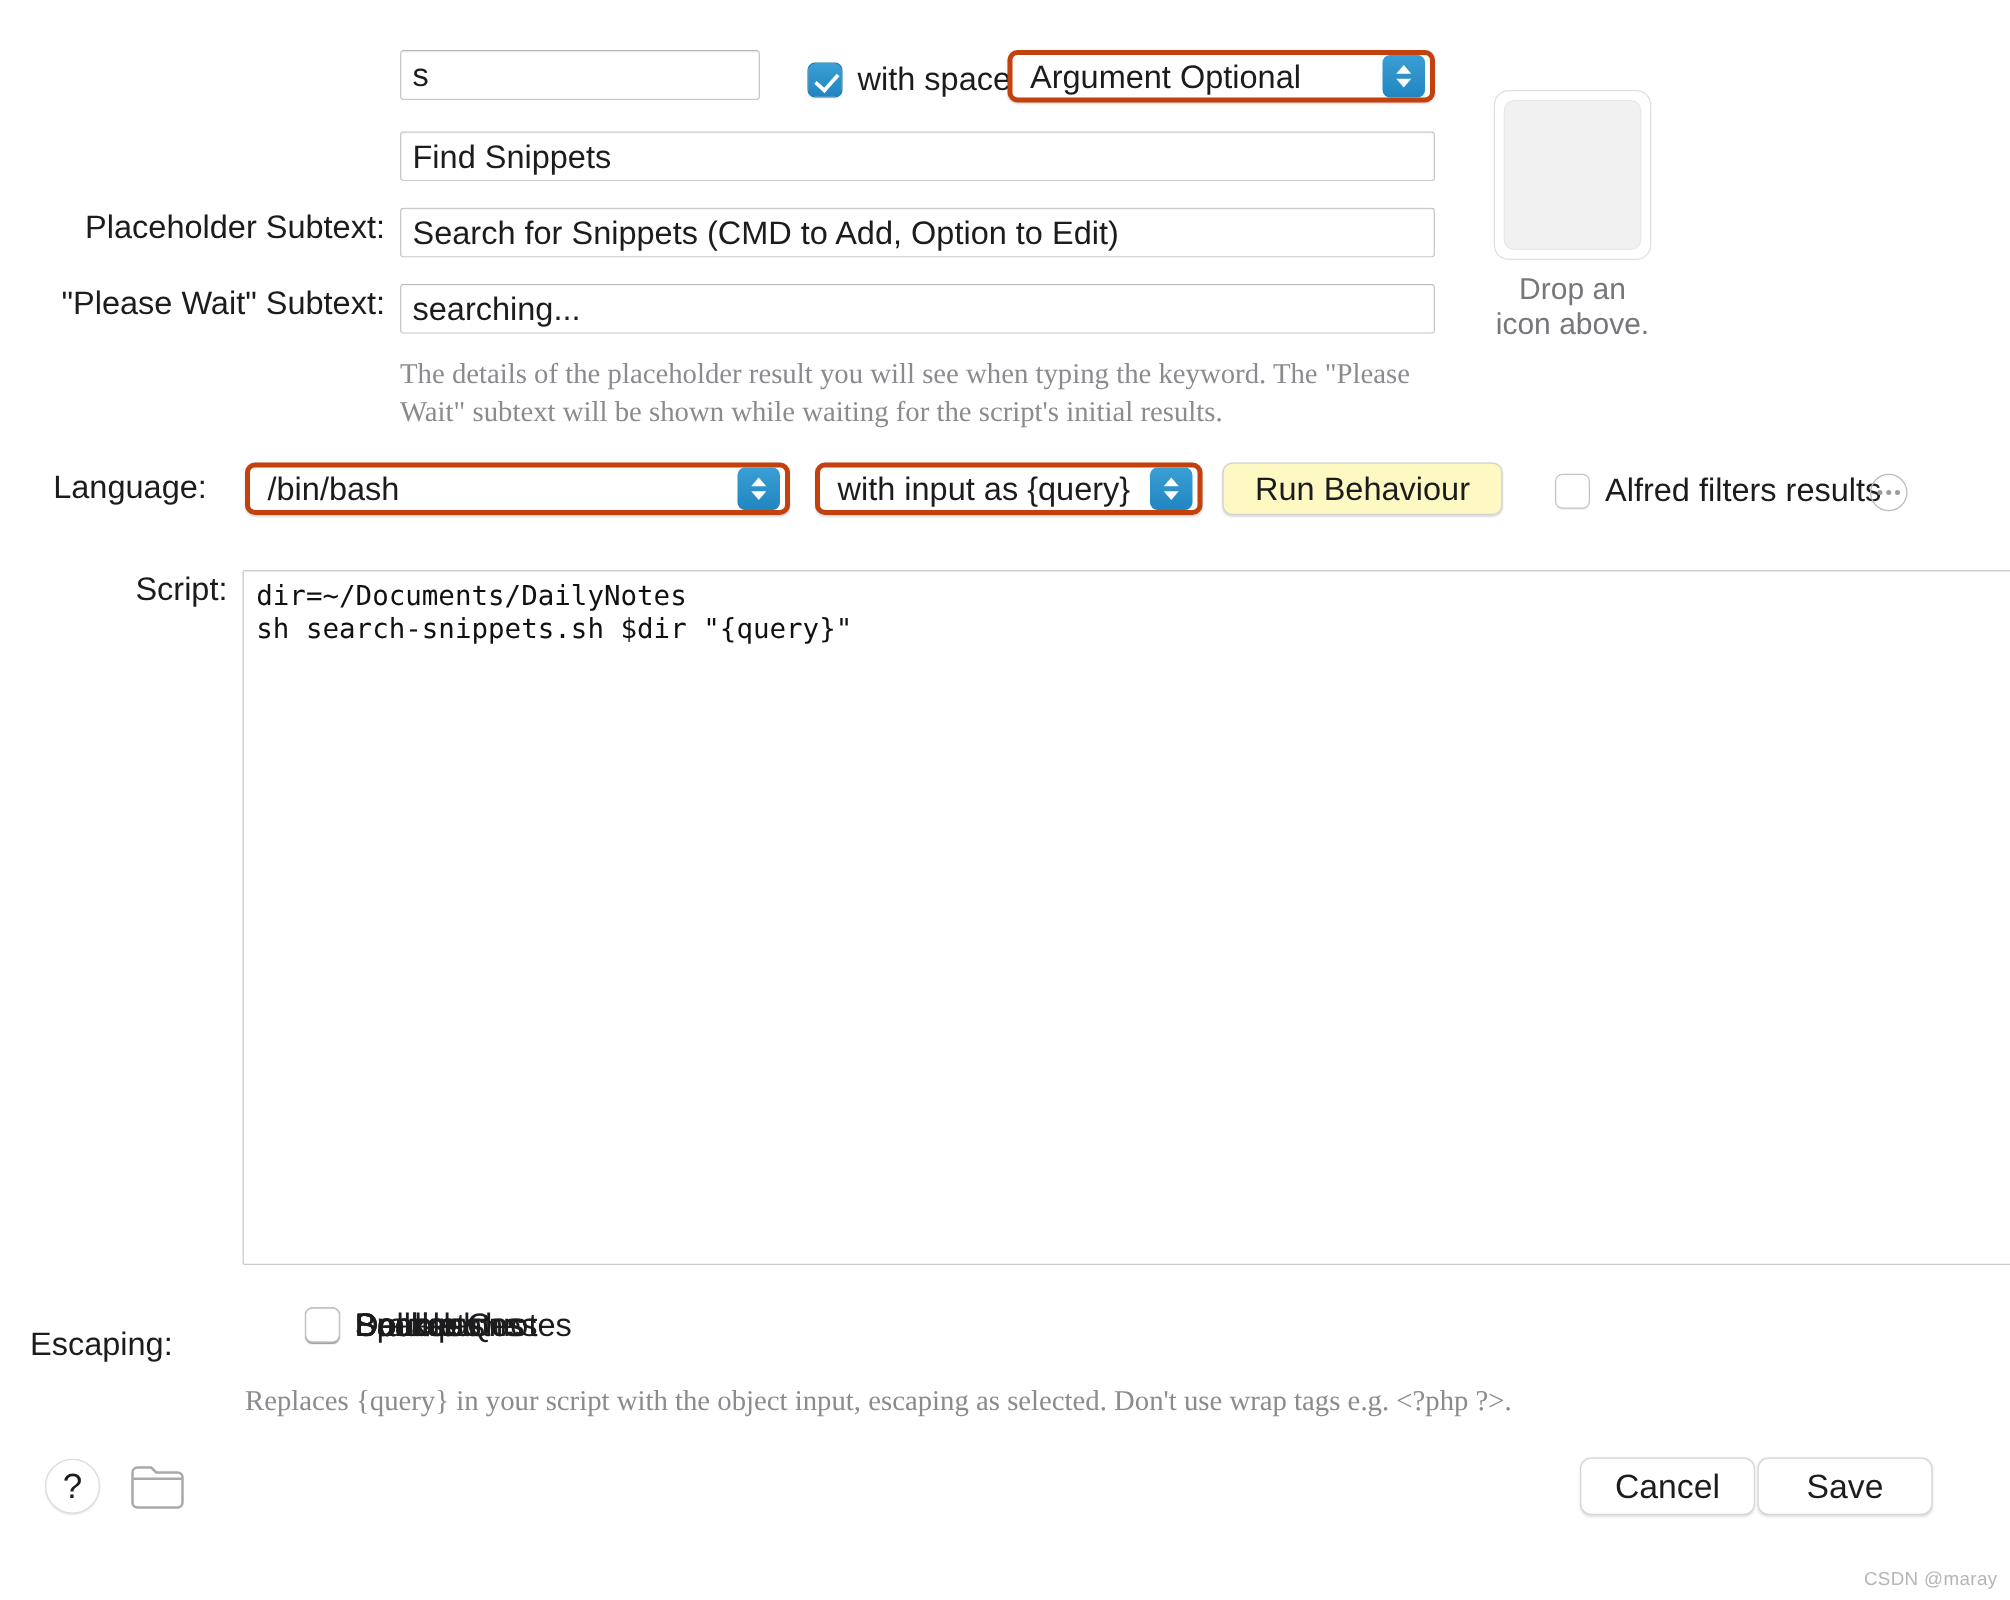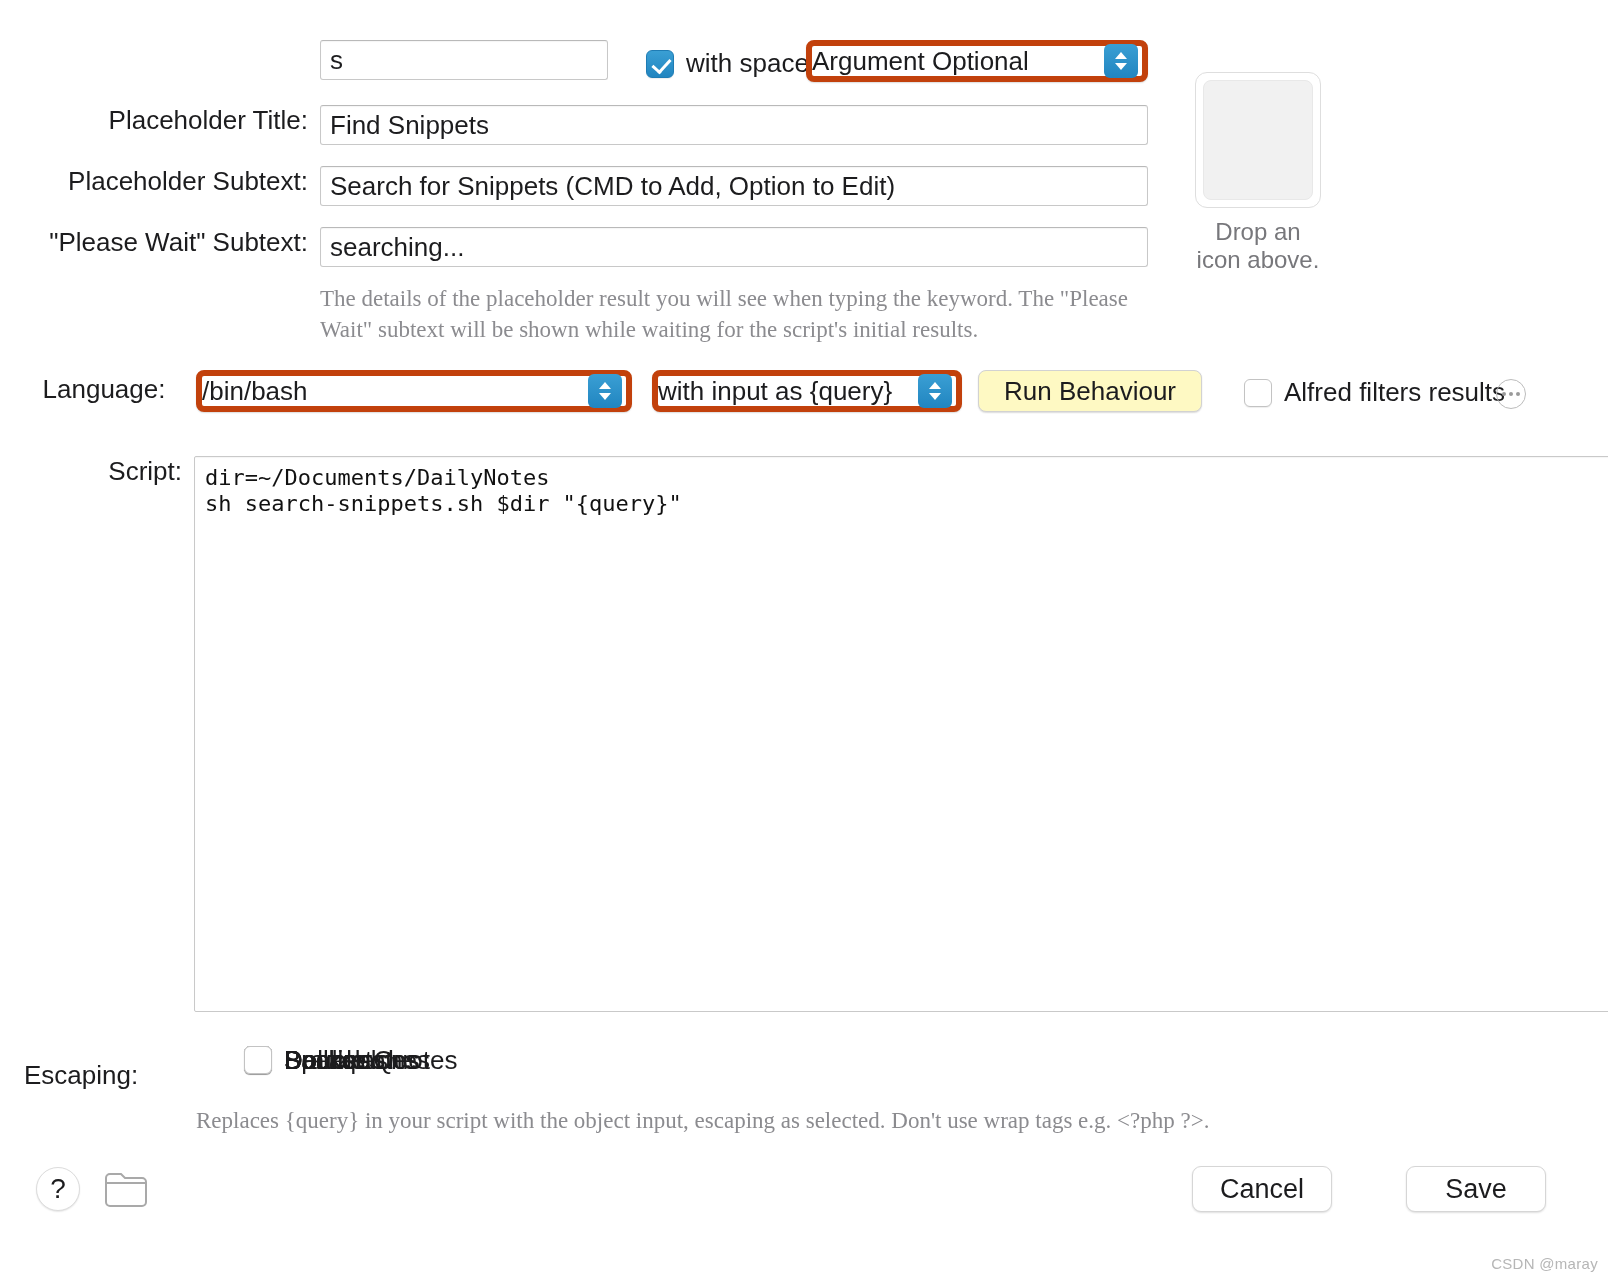--- a/index.html
+++ b/index.html
@@ -42,26 +42,27 @@
     padding: 0 9px;
     line-height: 38px;
     outline: none;
     box-shadow: inset 0 1px 1px rgba(0,0,0,0.045);
   }
 
   
   .popup {
     position: relative;
     height: 42px;
-    border: 6px solid #c2410c;
+    border: 4px solid #c2410c;
     border-radius: 8px;
     background: #ffffff;
     box-shadow: 0 1px 1.5px rgba(0,0,0,0.14);
     display: flex;
     align-items: center;
+    padding-left: 14px;
     padding-right: 52px;
     font-size: 26px;
     color: #1c1c1e;
     white-space: nowrap;
   }
   .popup-arrows {
     position: absolute;
     right: 4px;
     top: 50%;
     transform: translateY(-50%);
@@ -237,23 +238,20 @@
   <div class="popup" style="position:absolute; left:806px; top:40px; width:342px;">
     <span>Argument Optional</span>
     <span class="popup-arrows">
       <svg width="20" height="24" viewBox="0 0 20 24" aria-hidden="true">
         <path d="M10 3 L16 10 L4 10 Z" fill="#ffffff"></path>
         <path d="M10 21 L4 14 L16 14 Z" fill="#ffffff"></path>
       </svg>
     </span>
   </div>
 
-  <div class="row" style="left:0; top:105px; width:308px; justify-content:flex-end;">
-    <span class="field-label">Placeholder Title:</span>
-  </div>
   <input class="text-field" type="text" style="position: absolute; left: 320px; top: 105px; width: 828px;" value="Find Snippets" placeholder="Placeholder Title">
 
   <div class="row" style="left:0; top:166px; width:308px; justify-content:flex-end;">
     <span class="field-label">Placeholder Subtext:</span>
   </div>
   <input class="text-field" type="text" style="position: absolute; left: 320px; top: 166px; width: 828px;" value="Search for Snippets (CMD to Add, Option to Edit)" placeholder="Placeholder Subtext">
 
   <div class="row" style="left:0; top:227px; width:308px; justify-content:flex-end;">
     <span class="field-label">"Please Wait" Subtext:</span>
   </div>
@@ -356,21 +354,21 @@
 
   <div style="position:absolute; left:104px; top:1168px;">
     <span>
       <svg width="44" height="42" viewBox="0 0 44 42" aria-hidden="true">
         <path d="M2 10 a4 4 0 0 1 4 -4 h11 l4 4 h17 a4 4 0 0 1 4 4 v20 a4 4 0 0 1 -4 4 h-32 a4 4 0 0 1 -4 -4 Z" fill="none" stroke="#a9a9a9" stroke-width="2"></path>
         <path d="M2.5 15 H41.5" fill="none" stroke="#a9a9a9" stroke-width="2"></path>
       </svg>
     </span>
   </div>
 
-  <div class="bottom-btn" style="position:absolute; left:1192px; top:1166px; width:122px;">
+  <div class="bottom-btn" style="position:absolute; left:1264px; top:1166px; width:122px;">
     <span>Cancel</span>
   </div>
   <div class="bottom-btn" style="position:absolute; left:1406px; top:1166px; width:122px;">
     <span>Save</span>
   </div>
 
   <div class="watermark">CSDN @maray</div>
 </div>
 
 </body></html>

